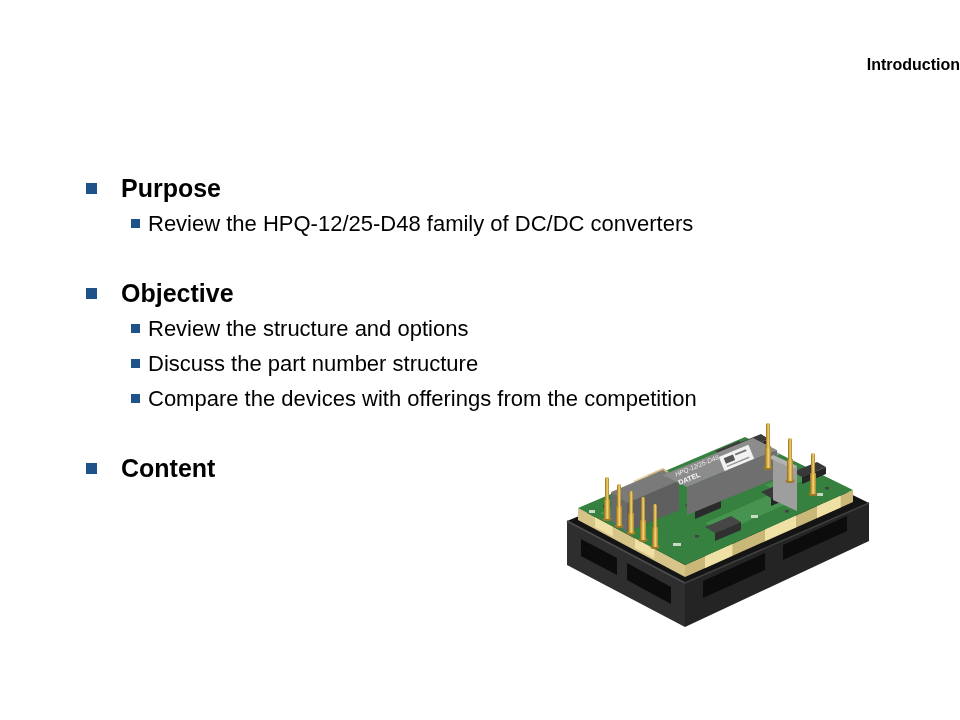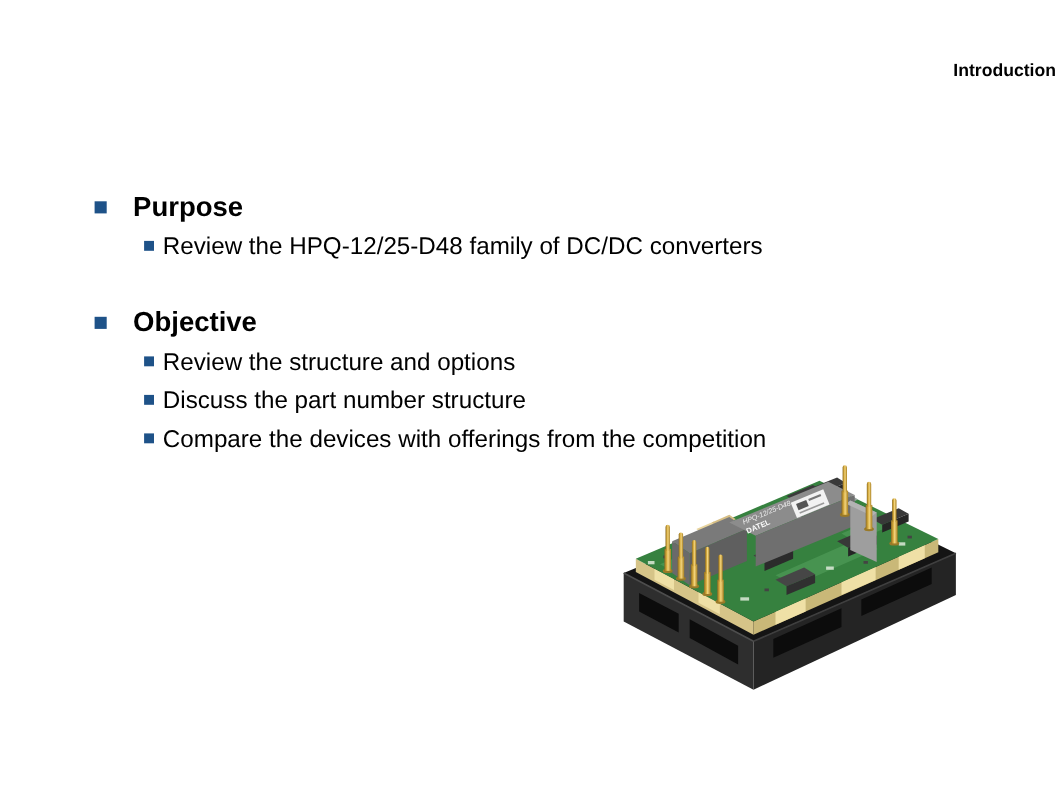--- a/index.html
+++ b/index.html
@@ -52,20 +52,24 @@
     <div class="row l2">
       <span class="bullet"></span>
       <span class="txt">Discuss the part number structure</span>
     </div>
     <div class="row l2">
       <span class="bullet"></span>
       <span class="txt">Compare the devices with offerings from the competition</span>
     </div>
     <div class="row spacer"></div>
 
+    <div class="row l1">
+      <span class="bullet"></span>
+      <span class="txt">Content</span>
+    </div>
   </div>
 
   <svg class="product-svg" viewBox="0 0 370 215">
     <defs>
       <linearGradient id="gold" x1="0" y1="0" x2="1" y2="0">
         <stop offset="0" stop-color="#8a6a22"></stop>
         <stop offset="0.35" stop-color="#d9ae3e"></stop>
         <stop offset="0.55" stop-color="#f2d47e"></stop>
         <stop offset="1" stop-color="#a87f1e"></stop>
       </linearGradient>

